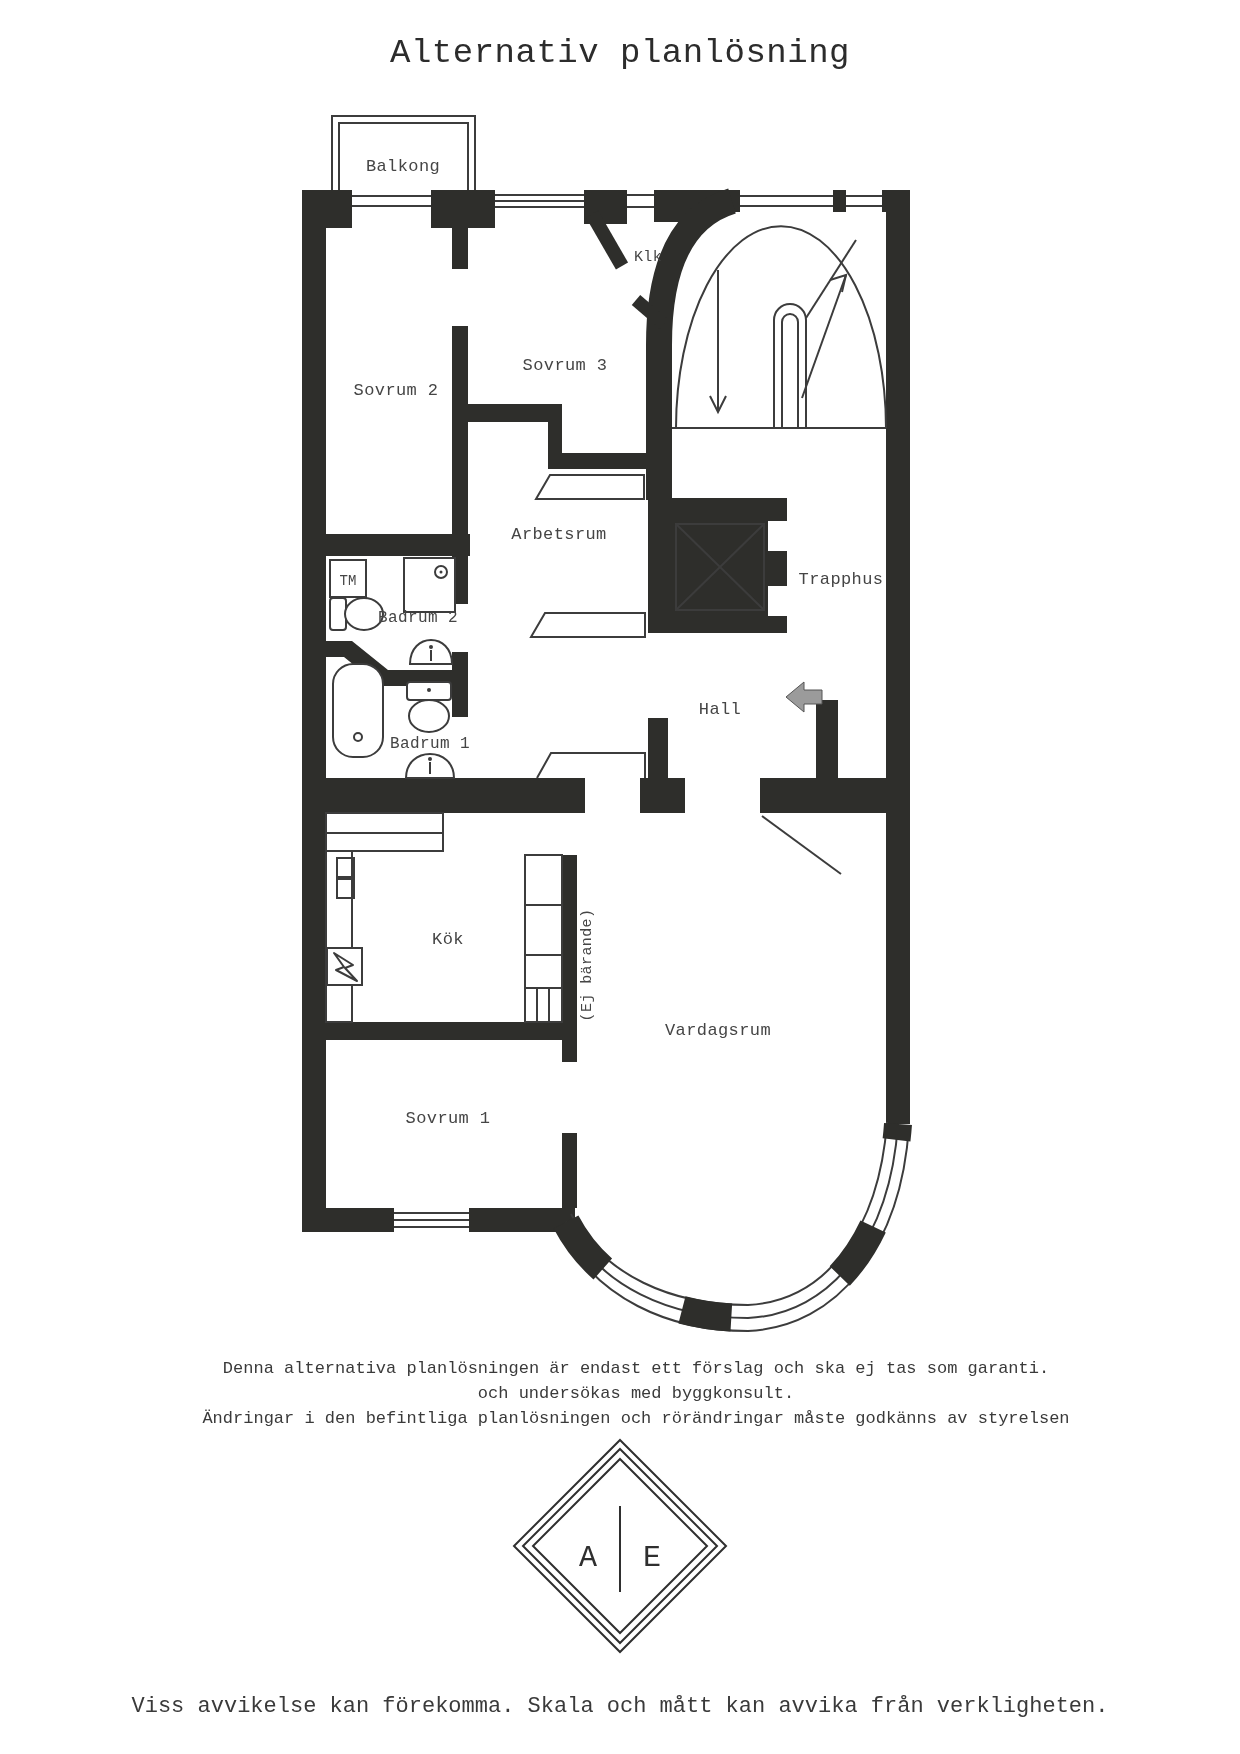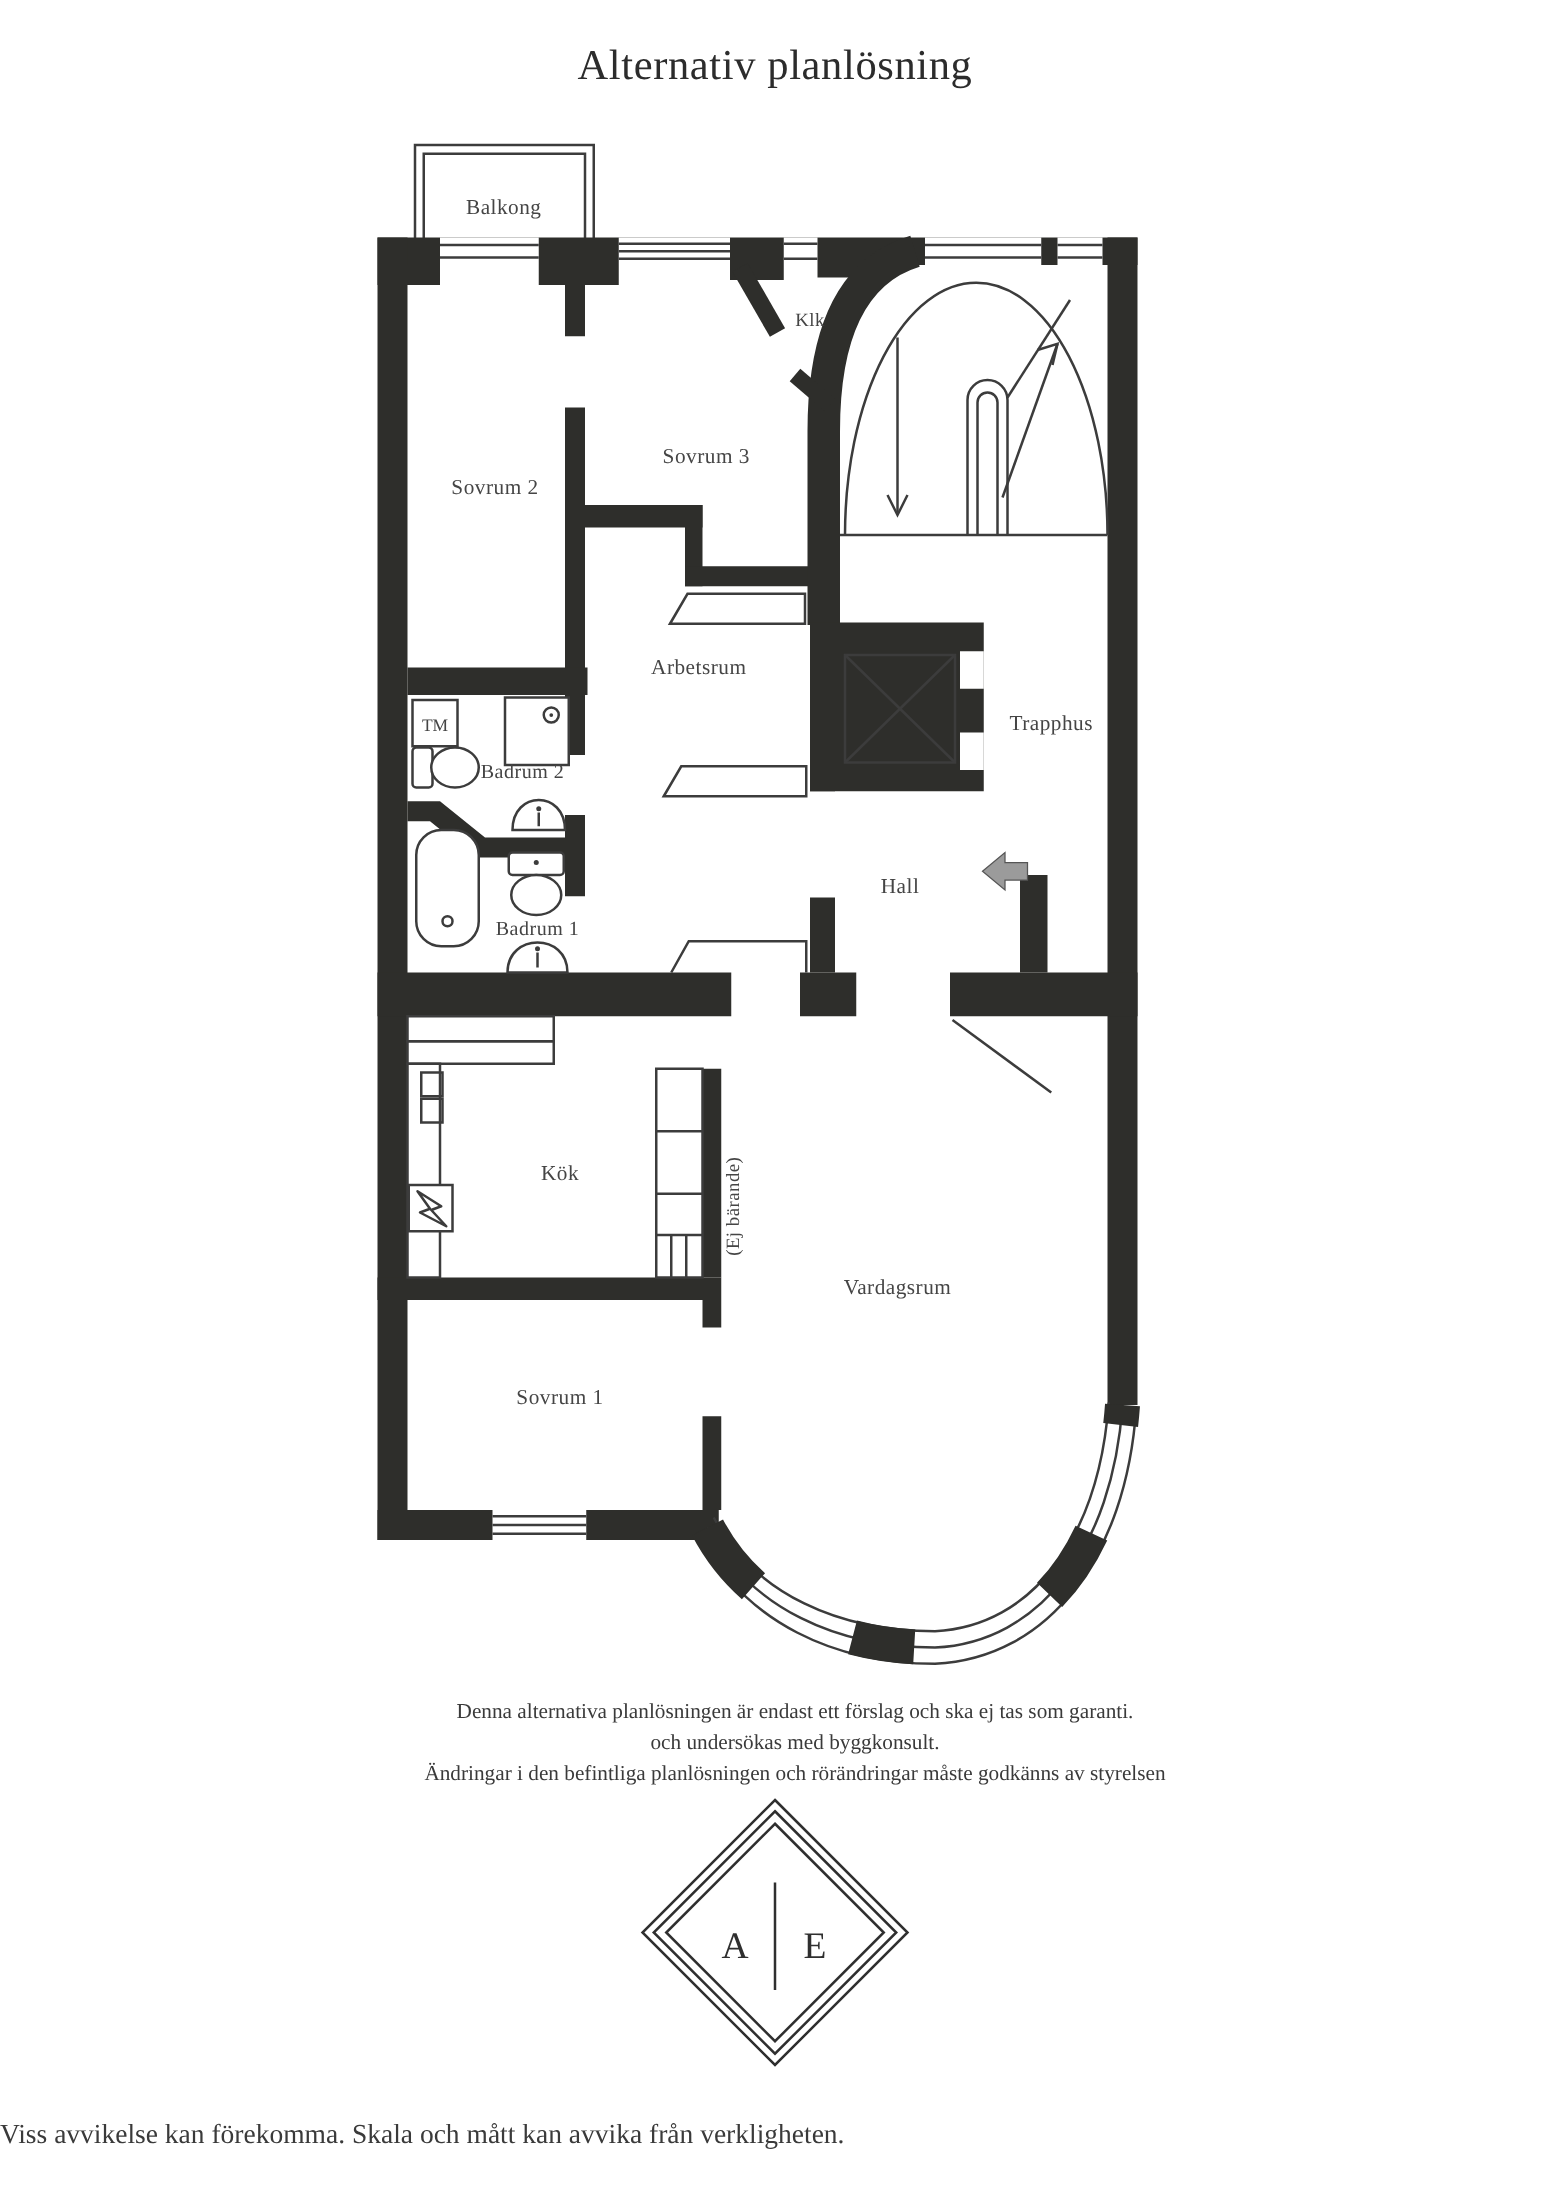--- a/index.html
+++ b/index.html
@@ -1,23 +1,23 @@
 <!DOCTYPE html>
 <html><head>
 <meta charset="utf-8">
 <style>
   html,body{margin:0;padding:0;background:#ffffff;}
   .page{position:relative;width:1240px;height:1754px;background:#fff;
-        font-family:Liberation Serif, serif;overflow:hidden;}
+        font-family:Liberation Mono, monospace;overflow:hidden;}
   .title{position:absolute;top:34px;left:0;width:1240px;text-align:center;
          font-size:34px;font-weight:400;color:#2c2c2c;letter-spacing:.5px;}
   .plan-svg{position:absolute;top:0;left:0;}
   .disclaimer{position:absolute;top:1356px;left:16px;width:1240px;text-align:center;
               font-size:17px;line-height:25px;color:#3a3a3a;}
-  .footnote{position:absolute;top:1694px;left:0;width:1240px;text-align:left;
+  .footnote{position:absolute;top:1694px;left:0;width:1240px;text-align:center;
             font-size:22px;color:#3a3a3a;}
   .lbl{font-size:17px;fill:#454545;letter-spacing:.4px;text-anchor:middle;}
   .lbl-sm{font-size:14px;fill:#454545;text-anchor:middle;}
   .logo-letter{font-size:30px;fill:#2f2f2f;text-anchor:middle;}
   .thin{stroke:#3c3c3c;stroke-width:2;fill:none;}
   .fixture{stroke:#3c3c3c;stroke-width:2;fill:#ffffff;}
   .wall{fill:#2e2e2b;}
 </style>
 </head>
 <body>

